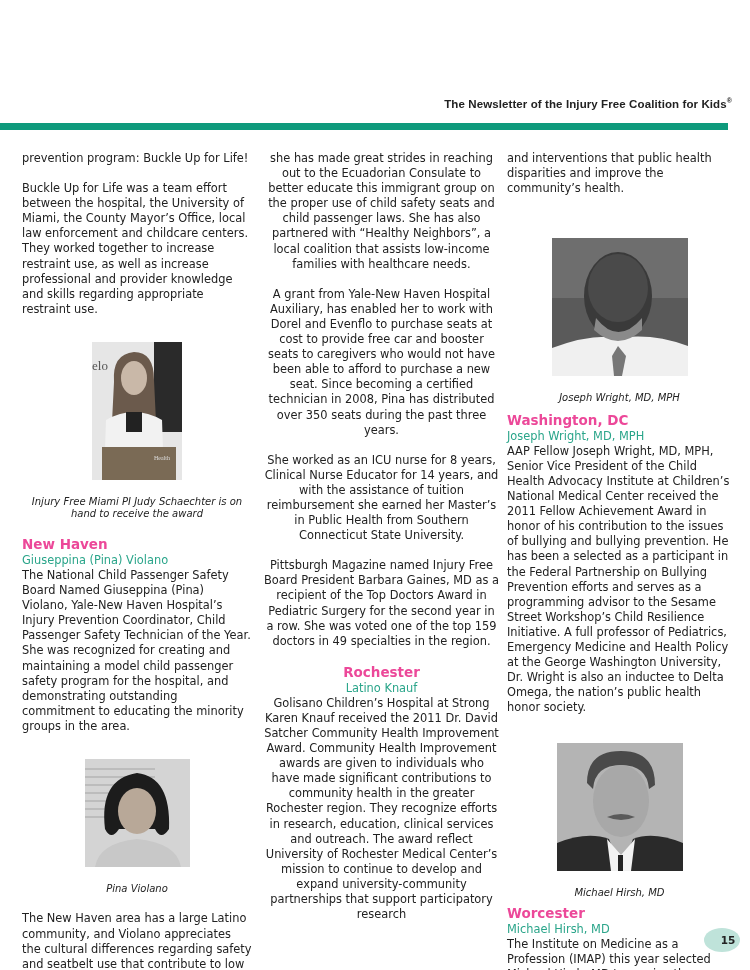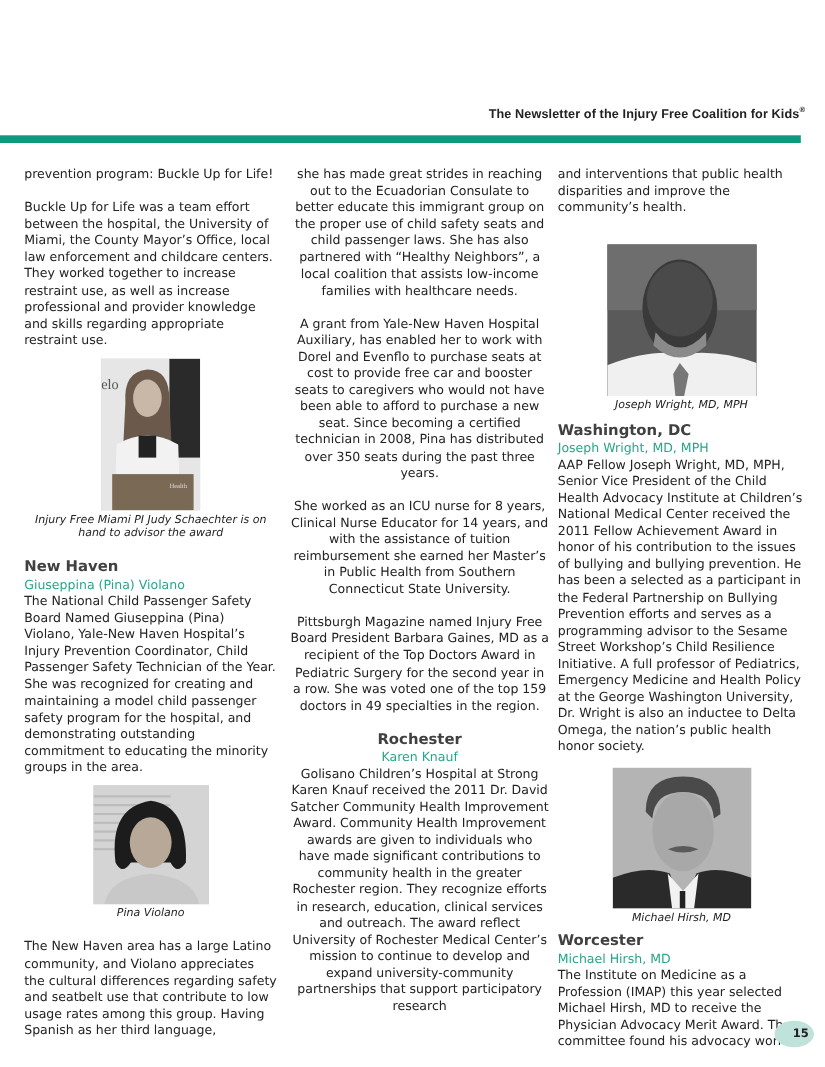--- a/index.html
+++ b/index.html
@@ -6,23 +6,23 @@
   body{width:750px;height:970px;position:relative;overflow:hidden;font-family:"DejaVu Sans",sans-serif;color:#222;}
   .header-title{position:absolute;top:97px;right:18px;font-family:"Liberation Sans",sans-serif;font-weight:bold;font-size:11.5px;color:#222;letter-spacing:0.1px;}
   .header-title sup{font-size:7px;}
   .rule{position:absolute;top:123px;left:0;width:728px;height:7px;background:#0e9a7c;}
   .col{position:absolute;top:151px;font-size:11.4px;line-height:15.1px;color:#222;}
   .col p{margin:0;}
   .c1{left:22px;width:230px;}
   .c2{left:264px;width:235px;text-align:center;}
   .c3{left:507px;width:225px;}
   .gap{height:15px;}
-  .h-city{color:#404040;font-weight:bold;font-size:13.5px;line-height:17px;margin-top:0;}
+  .h-city{color:#ec4899;font-weight:bold;font-size:13.5px;line-height:17px;margin-top:0;}
   .h-person{color:#2aa58a;font-size:11.4px;line-height:15px;}
-  .photo{margin:0 auto;background:#bbb;position:relative;overflow:hidden;}
+  .photo{margin:16px auto;background:#bbb;position:relative;overflow:hidden;}
   .caption{font-style:italic;text-align:center;font-size:10px;line-height:12.5px;color:#222;margin-top:3px;}
   .page-badge{position:absolute;left:704px;top:928px;width:24px;height:24px;border-radius:50%;background:#bfe3da;color:#222;font-weight:bold;font-size:10.5px;line-height:24px;text-align:center;padding-left:12px;}
   svg{display:block;}
 </style>
 </head>
 <body>
 
 <div class="header-title"><span>The Newsletter of the Injury Free Coalition for Kids</span><sup>®</sup></div>
 <div class="rule"></div>
 
@@ -37,21 +37,21 @@
       <rect x="62" y="0" width="28" height="90" fill="#2a2a2a"></rect>
       <path d="M22 40 Q20 12 42 10 Q62 10 62 38 L64 80 L20 80 Z" fill="#6b5a4c"></path>
       <ellipse cx="42" cy="36" rx="13" ry="17" fill="#c9b8a8"></ellipse>
       <path d="M12 138 L14 78 Q42 62 70 78 L72 138 Z" fill="#f2f2f2"></path>
       <rect x="34" y="70" width="16" height="20" fill="#222"></rect>
       <rect x="10" y="105" width="74" height="33" fill="#7a6a55"></rect>
       <text x="62" y="118" font-size="6" fill="#ddd" font-family="Liberation Serif, serif">Health</text>
       <text x="0" y="28" font-size="13" fill="#555" font-family="Liberation Serif, serif">elo</text>
     </svg>
   </div>
-  <div class="caption">Injury Free Miami PI Judy Schaechter is on hand to advisor the award</div>
+  <div class="caption">Injury Free Miami PI Judy Schaechter is on hand to receive the award</div>
   <div style="height:15px"></div>
   <div class="h-city">New Haven</div>
   <div class="h-person">Giuseppina (Pina) Violano</div>
   <p>The National Child Passenger Safety Board Named Giuseppina (Pina) Violano, Yale-New Haven Hospital’s Injury Prevention Coordinator, Child Passenger Safety Technician of the Year. She was recognized for creating and maintaining a model child passenger safety program for the hospital, and demonstrating outstanding commitment to educating the minority groups in the area.</p>
   <div style="height:9px"></div>
   <div class="photo" style="width:105px;height:108px;">
     <svg width="105" height="108" viewBox="0 0 105 108">
       <rect width="105" height="108" fill="#d4d4d4"></rect>
       <g stroke="#bcbcbc" stroke-width="2">
         <line x1="0" y1="10" x2="70" y2="10"></line>
@@ -75,21 +75,21 @@
 <div class="col c2">
   <p>she has made great strides in reaching out to the Ecuadorian Consulate to better educate this immigrant group on the proper use of child safety seats and child passenger laws.  She has also partnered with “Healthy Neighbors”, a local coalition that assists low-income families with healthcare needs.</p>
   <div class="gap"></div>
   <p>A grant from Yale-New Haven Hospital Auxiliary, has enabled her to work with Dorel and Evenflo to purchase seats at cost to provide free car and booster seats to caregivers who would not have been able to afford to purchase a new seat.  Since becoming a certified technician in 2008, Pina has distributed over 350 seats during the past three years.</p>
   <div class="gap"></div>
   <p>She worked as an ICU nurse for 8 years, Clinical Nurse Educator for 14 years, and with the assistance of tuition reimbursement she earned her Master’s in Public Health from Southern Connecticut State University.</p>
   <div class="gap"></div>
   <p>Pittsburgh Magazine named Injury Free Board President Barbara Gaines, MD as a recipient of the Top Doctors Award in Pediatric Surgery for the second year in a row. She was voted one of the top 159 doctors in 49 specialties in the region.</p>
   <div class="gap"></div>
   <div class="h-city">Rochester</div>
-  <div class="h-person">Karen Knauf</div>
+  <div class="h-person">Latino Knauf</div>
   <p>Golisano Children’s Hospital at Strong Karen Knauf received the 2011 Dr. David Satcher Community Health Improvement Award.  Community Health Improvement awards are given to individuals who have made significant contributions to community health in the greater Rochester region. They recognize efforts in research, education, clinical services and outreach. The award reflect University of Rochester Medical Center’s  mission to continue to develop and expand university-community partnerships that support participatory research</p>
 </div>
 
 <div class="col c3">
   <p>and interventions that public health disparities and improve the community’s health.</p>
   <div style="height:26px"></div>
   <div class="photo" style="width:136px;height:138px;">
     <svg width="136" height="138" viewBox="0 0 136 138">
       <rect width="136" height="138" fill="#5a5a5a"></rect>
       <rect x="0" y="0" width="136" height="60" fill="#6e6e6e"></rect>

